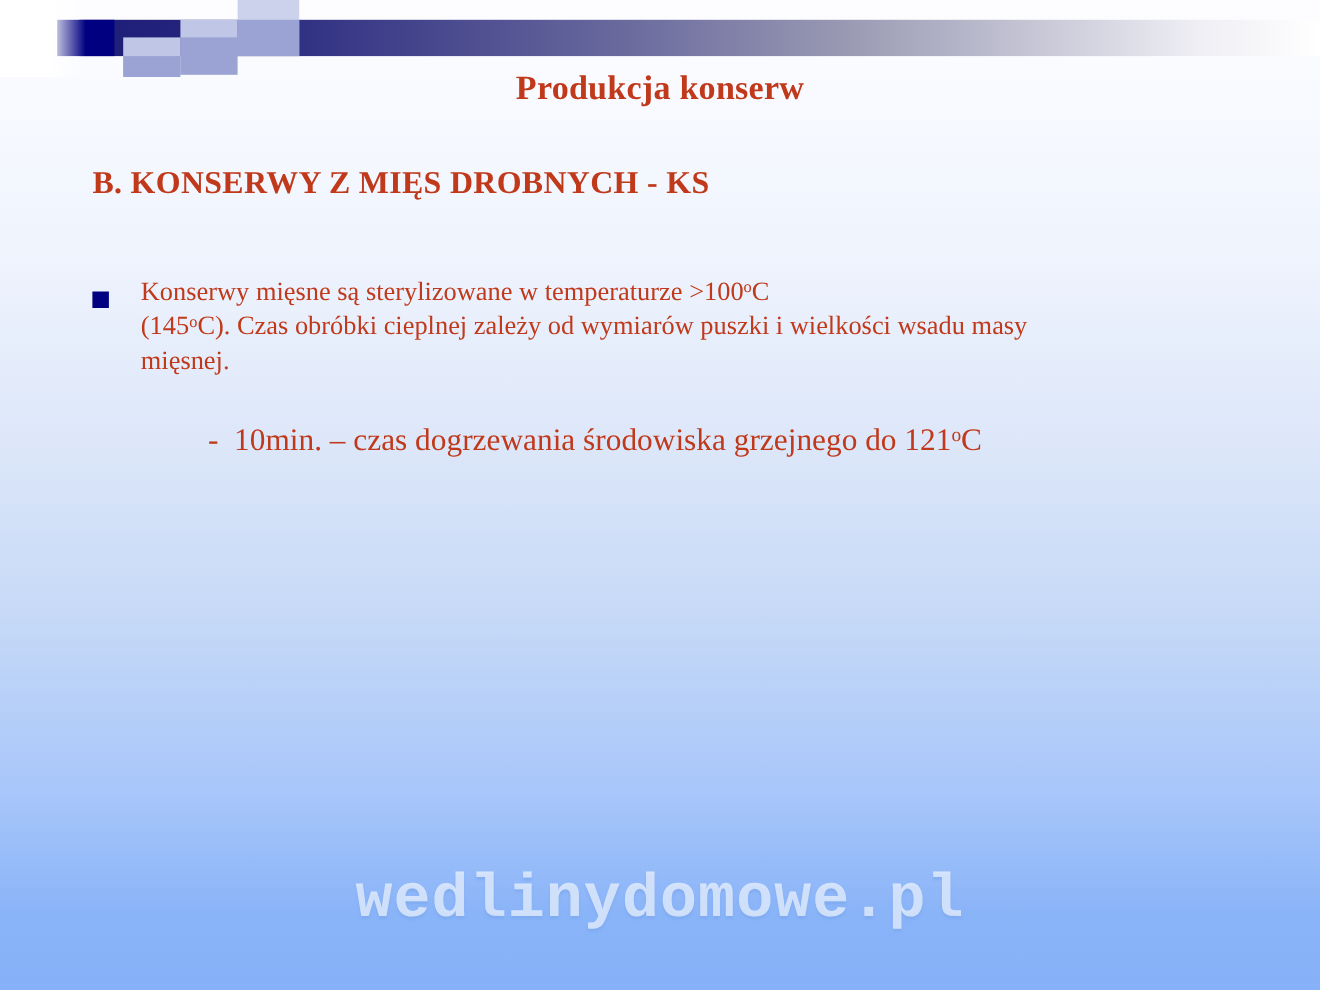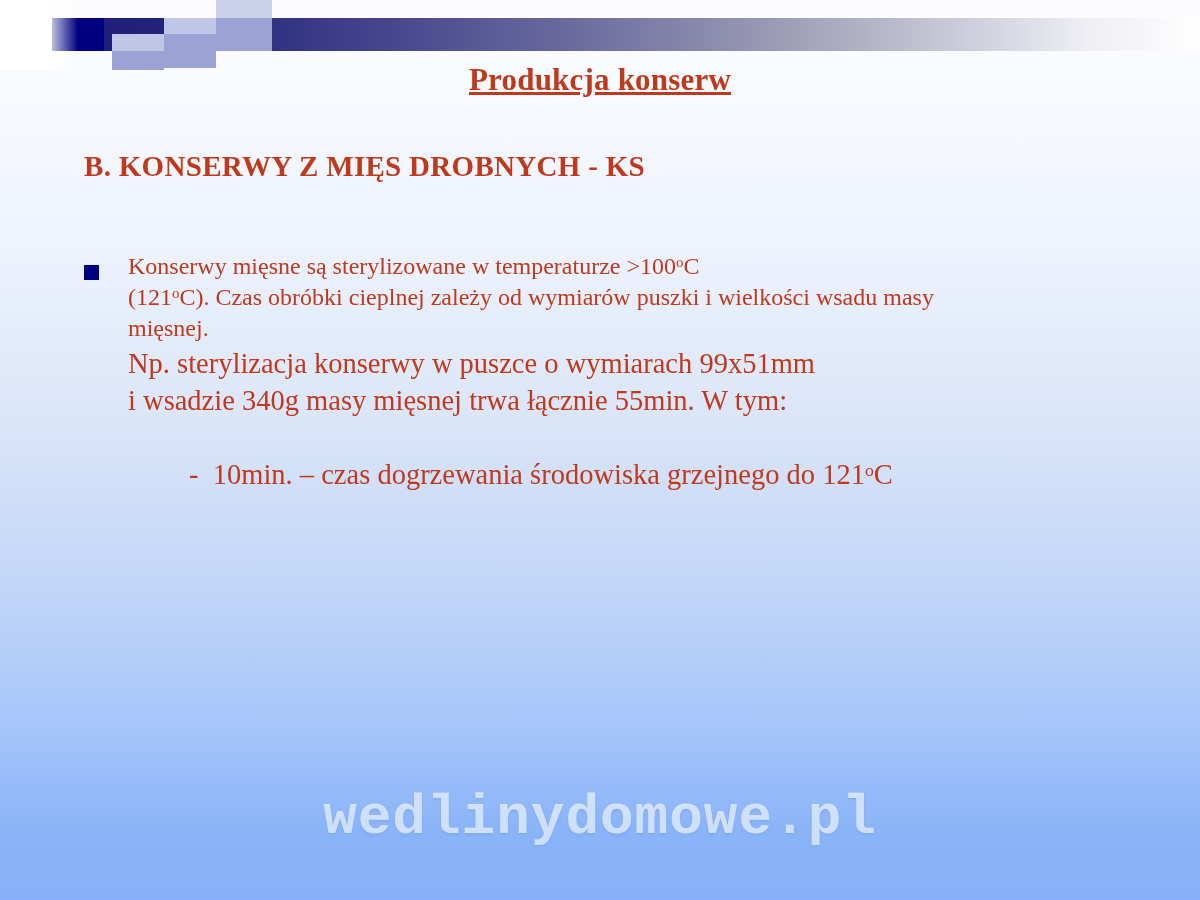--- a/index.html
+++ b/index.html
@@ -71,21 +71,20 @@
     position: absolute;
     left: 0;
     top: 62px;
     width: 1200px;
     text-align: center;
     font-size: 31px;
     font-weight: bold;
     color: #c0391b;
     letter-spacing: 0.2px;
     z-index: 5;
-    text-decoration: underline;
   }
 
   
   .body-wrap {
     position: absolute;
     left: 0;
     top: 150px;
     width: 1060px;
     z-index: 5;
     color: #c0391b;
@@ -190,28 +189,24 @@
 
     <div class="section-head">B. KONSERWY  Z  MIĘS  DROBNYCH - KS</div>
 
 
     <div class="gap-a"></div>
 
     <div class="blk">
       <span class="bullet-sq"></span>
       <div class="para2">
         <span>Konserwy mięsne są sterylizowane w temperaturze &gt;100</span><sup class="deg">o</sup><span>C</span><br>
-        <span>(121</span><sup class="deg">o</sup><span>C). Czas obróbki cieplnej zależy od wymiarów puszki i wielkości wsadu masy mięsnej.</span>
+        <span>(145</span><sup class="deg">o</sup><span>C). Czas obróbki cieplnej zależy od wymiarów puszki i wielkości wsadu masy mięsnej.</span>
       </div>
     </div>
 
-    <div class="blk">
-      <div class="cont-line">Np. sterylizacja konserwy w puszce o wymiarach 99x51mm</div>
-      <div class="cont-line">i wsadzie 340g masy mięsnej trwa łącznie 55min. W tym:</div>
-    </div>
 
     <div class="blk">
       <div class="dash-line">
         <span>-</span>  <span>10min. – czas dogrzewania środowiska grzejnego do 121</span><sup class="deg">o</sup><span>C</span>
       </div>
     </div>
 
   </div>
 
   <div class="watermark">wedlinydomowe.pl</div>

